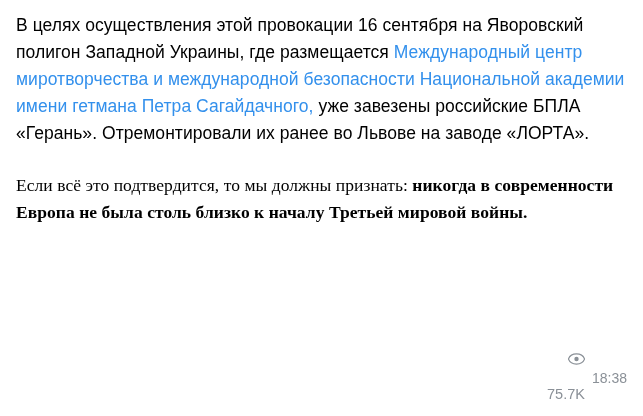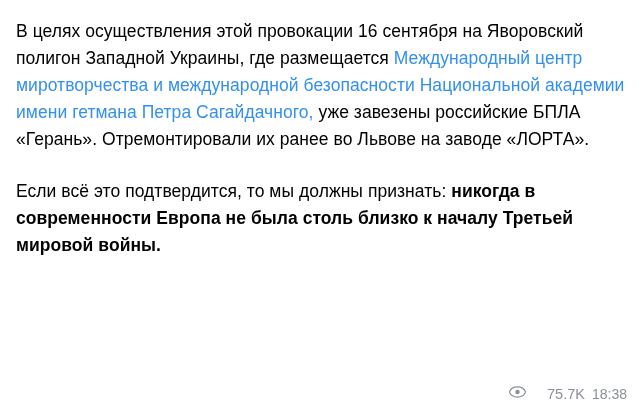--- a/index.html
+++ b/index.html
@@ -10,32 +10,33 @@
     width: 643px;
     height: 416px;
     background: #ffffff;
     font-family: "Liberation Sans", sans-serif;
     overflow: hidden;
   }
   .message {
     box-sizing: border-box;
     width: 643px;
     height: 408px;
-    padding: 18px 16px 0 16px;
+    padding: 12px 16px 0 16px;
     position: relative;
   }
   .para {
     font-size: 17.5px;
     line-height: 27px;
     color: #000000;
     margin: 0 0 25px 0;
     letter-spacing: 0.05px;
   }
   .para:last-of-type {
     margin-bottom: 0;
+    font-family: Liberation Serif, serif;
   }
   .link {
     color: #3390ec;
     text-decoration: none;
     cursor: pointer;
   }
   .bold {
     font-weight: bold;
   }
   .footer {
@@ -43,22 +44,23 @@
     right: 16px;
     bottom: 6px;
     display: flex;
     align-items: center;
     gap: 7px;
     color: #8a9097;
     font-size: 14.5px;
   }
   .views {
     display: flex;
-    align-items: flex-start;
+    align-items: flex-end;
     gap: 21px;
+    flex-direction: column;
   }
   .eye-icon {
     display: inline-block;
     line-height: 0;
   }
   .views-count {
     font-size: 14.5px;
     color: #8a9097;
   }
   .timestamp {

